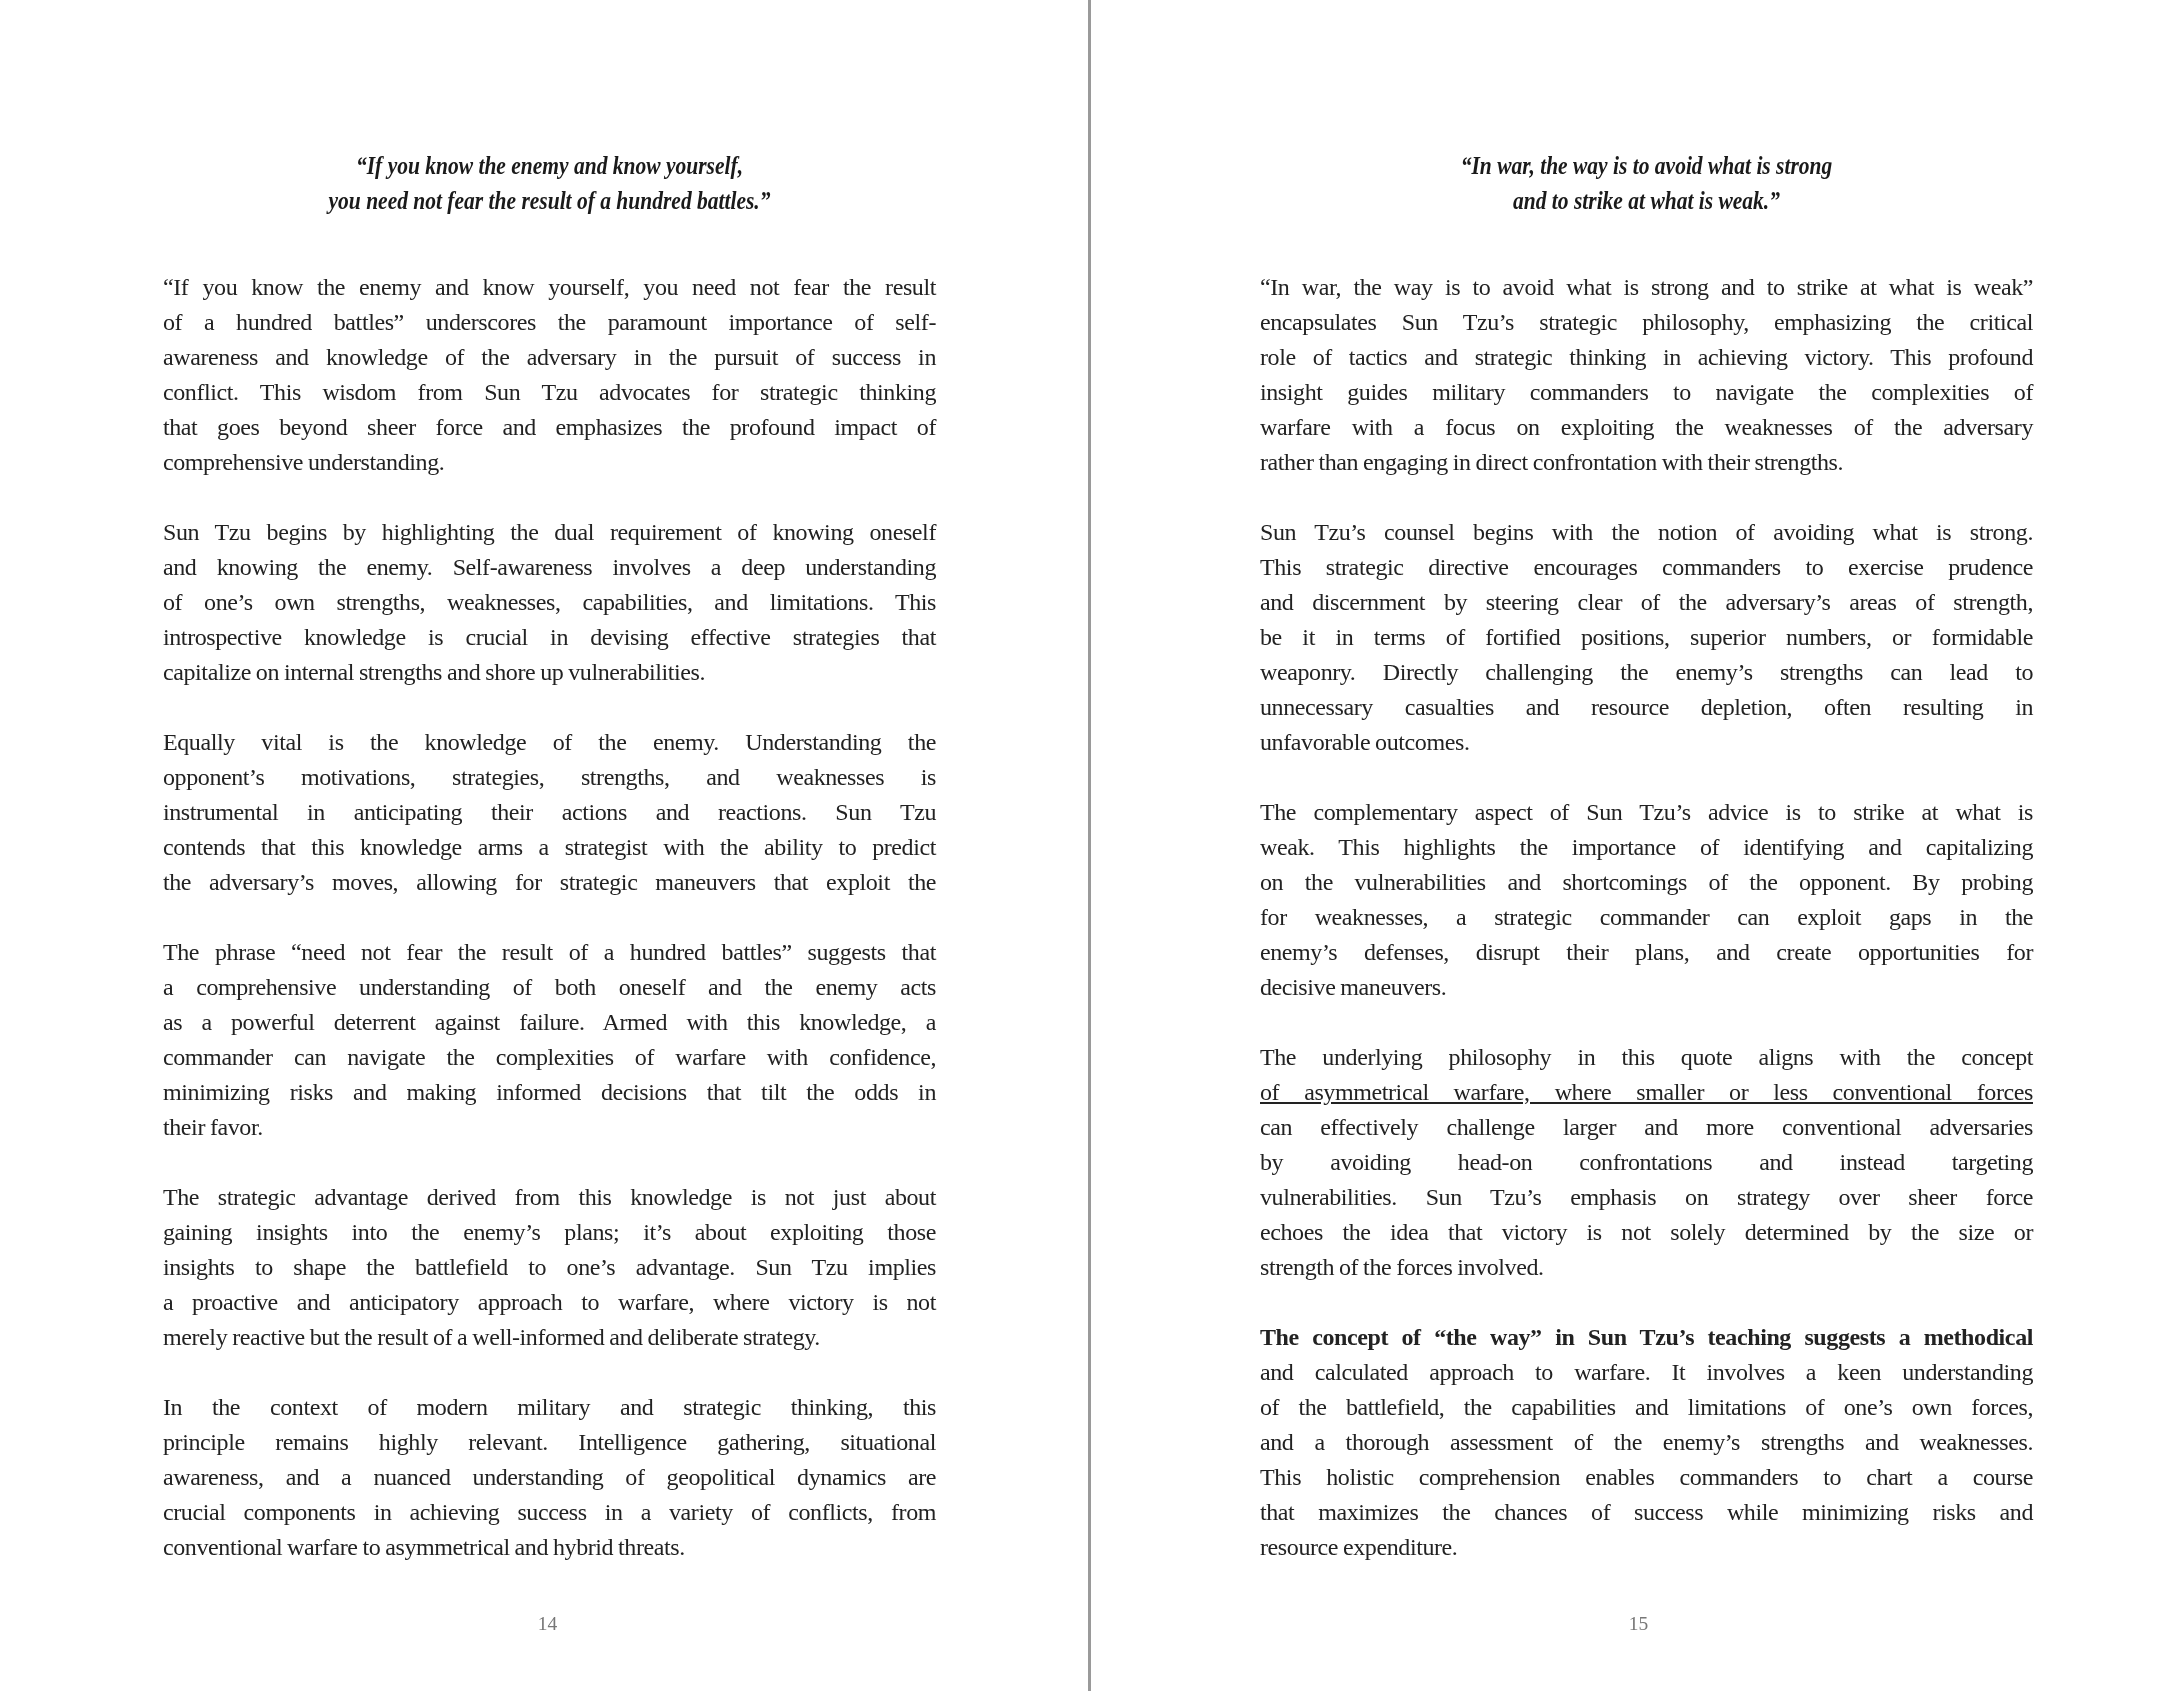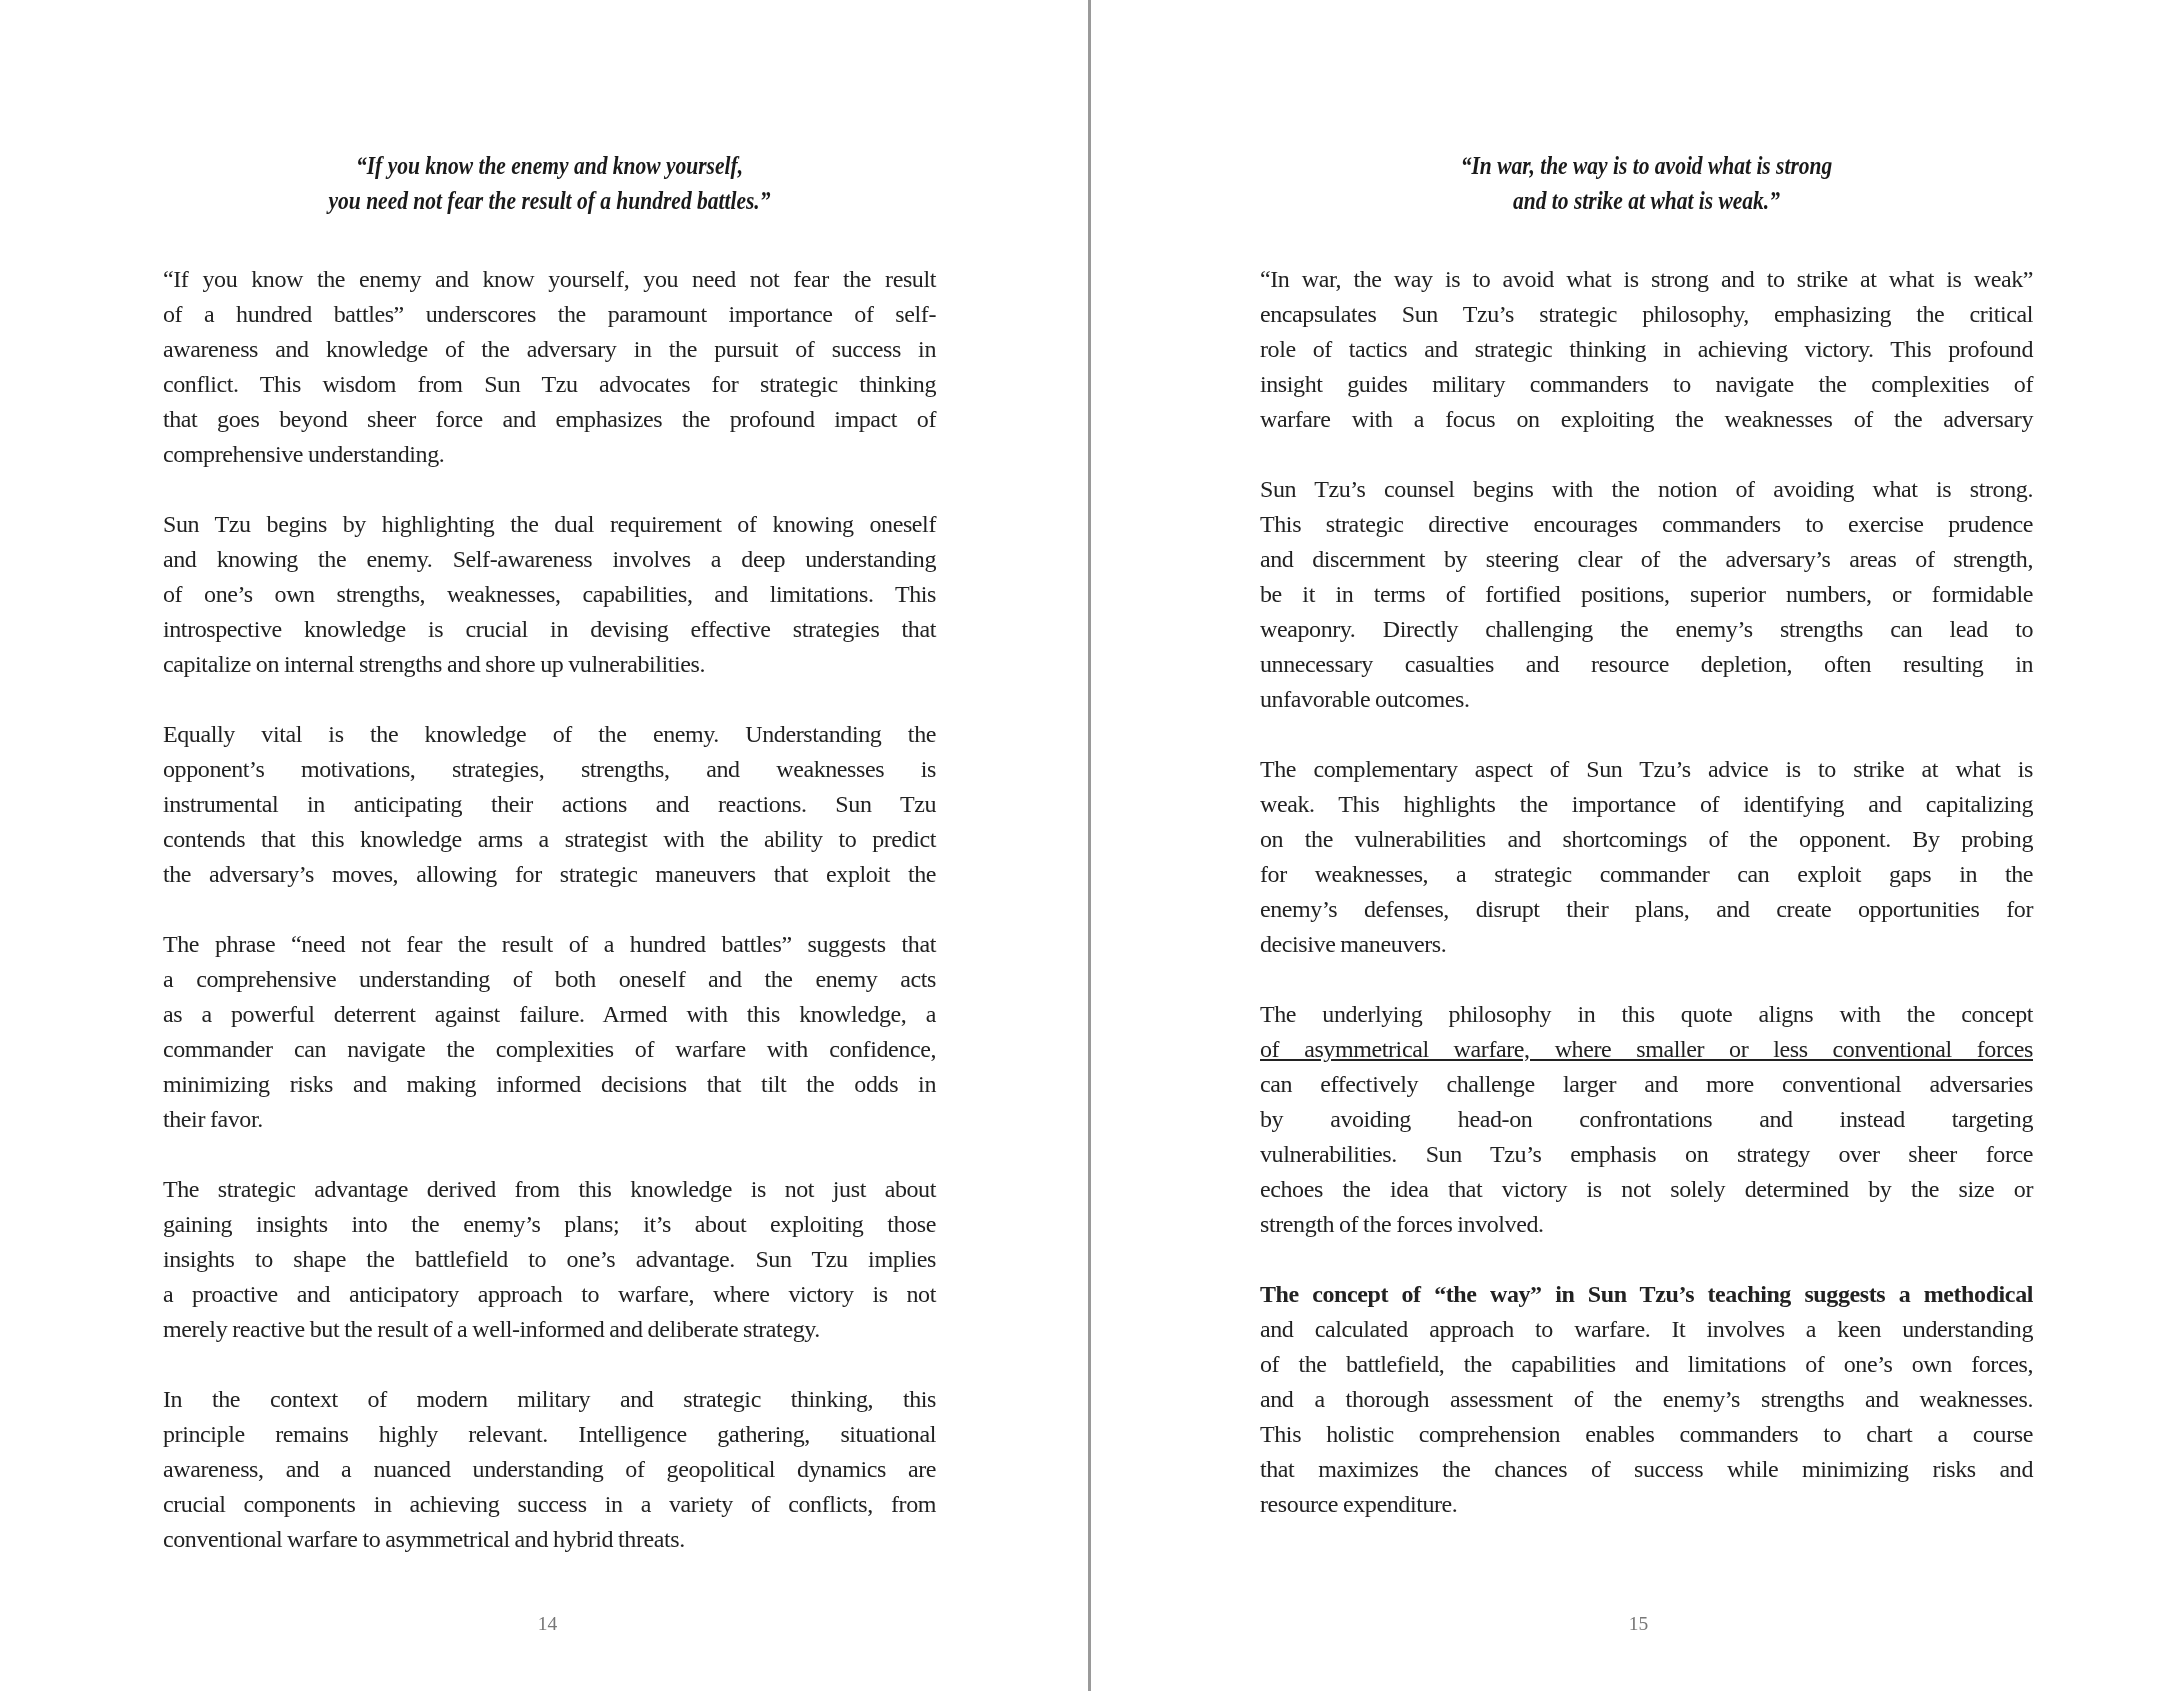--- a/index.html
+++ b/index.html
@@ -16,21 +16,21 @@
       font-style: italic; font-weight: bold;
       font-size: 25px; line-height: 35px; color: #1a1a1a;
       transform: scaleX(0.86); transform-origin: center top;
     }
     .quote .qline { display: block; white-space: nowrap; }
     .body-text {
       position: absolute; left: 0; right: 0; top: 254px;
       font-family: "Liberation Serif", serif;
       font-size: 24px; line-height: 35px; color: #222222;
     }
-    .para { margin: 8px 0 35px 0; }
+    .para { margin: 16px 0 35px 0; }
     .line {
       display: block; white-space: nowrap; text-align: justify; text-align-last: justify;
       letter-spacing: -0.4px; word-spacing: -0.7px; height: 35px; overflow: visible;
     }
     .line.last { text-align-last: left; }
     .page-number {
       position: absolute; top: 1613px;
       font-family: "Liberation Serif", serif;
       font-size: 19.5px; color: #777777; width: 65px; text-align: center;
     }
@@ -102,20 +102,21 @@
       <span class="qline">“In war, the way is to avoid what is strong</span>
       <span class="qline">and to strike at what is weak.”</span>
     </div>
     <div class="body-text">
         <div class="para">
           <span class="line"><span style="white-space: nowrap;">“In war, the way is to avoid what is strong and to strike at what is weak”</span></span>
           <span class="line"><span style="white-space: nowrap;">encapsulates Sun Tzu’s strategic philosophy, emphasizing the critical</span></span>
           <span class="line"><span style="white-space: nowrap;">role of tactics and strategic thinking in achieving victory. This profound</span></span>
           <span class="line"><span style="white-space: nowrap;">insight guides military commanders to navigate the complexities of</span></span>
           <span class="line"><span style="white-space: nowrap;">warfare with a focus on exploiting the weaknesses of the adversary</span></span>
+          <span class="line last"><span style="white-space: nowrap;">rather than engaging in direct confrontation with their strengths.</span></span>
         </div>
         <div class="para">
           <span class="line"><span style="white-space: nowrap;">Sun Tzu’s counsel begins with the notion of avoiding what is strong.</span></span>
           <span class="line"><span style="white-space: nowrap;">This strategic directive encourages commanders to exercise prudence</span></span>
           <span class="line"><span style="white-space: nowrap;">and discernment by steering clear of the adversary’s areas of strength,</span></span>
           <span class="line"><span style="white-space: nowrap;">be it in terms of fortified positions, superior numbers, or formidable</span></span>
           <span class="line"><span style="white-space: nowrap;">weaponry. Directly challenging the enemy’s strengths can lead to</span></span>
           <span class="line"><span style="white-space: nowrap;">unnecessary casualties and resource depletion, often resulting in</span></span>
           <span class="line last"><span style="white-space: nowrap;">unfavorable outcomes.</span></span>
         </div>

